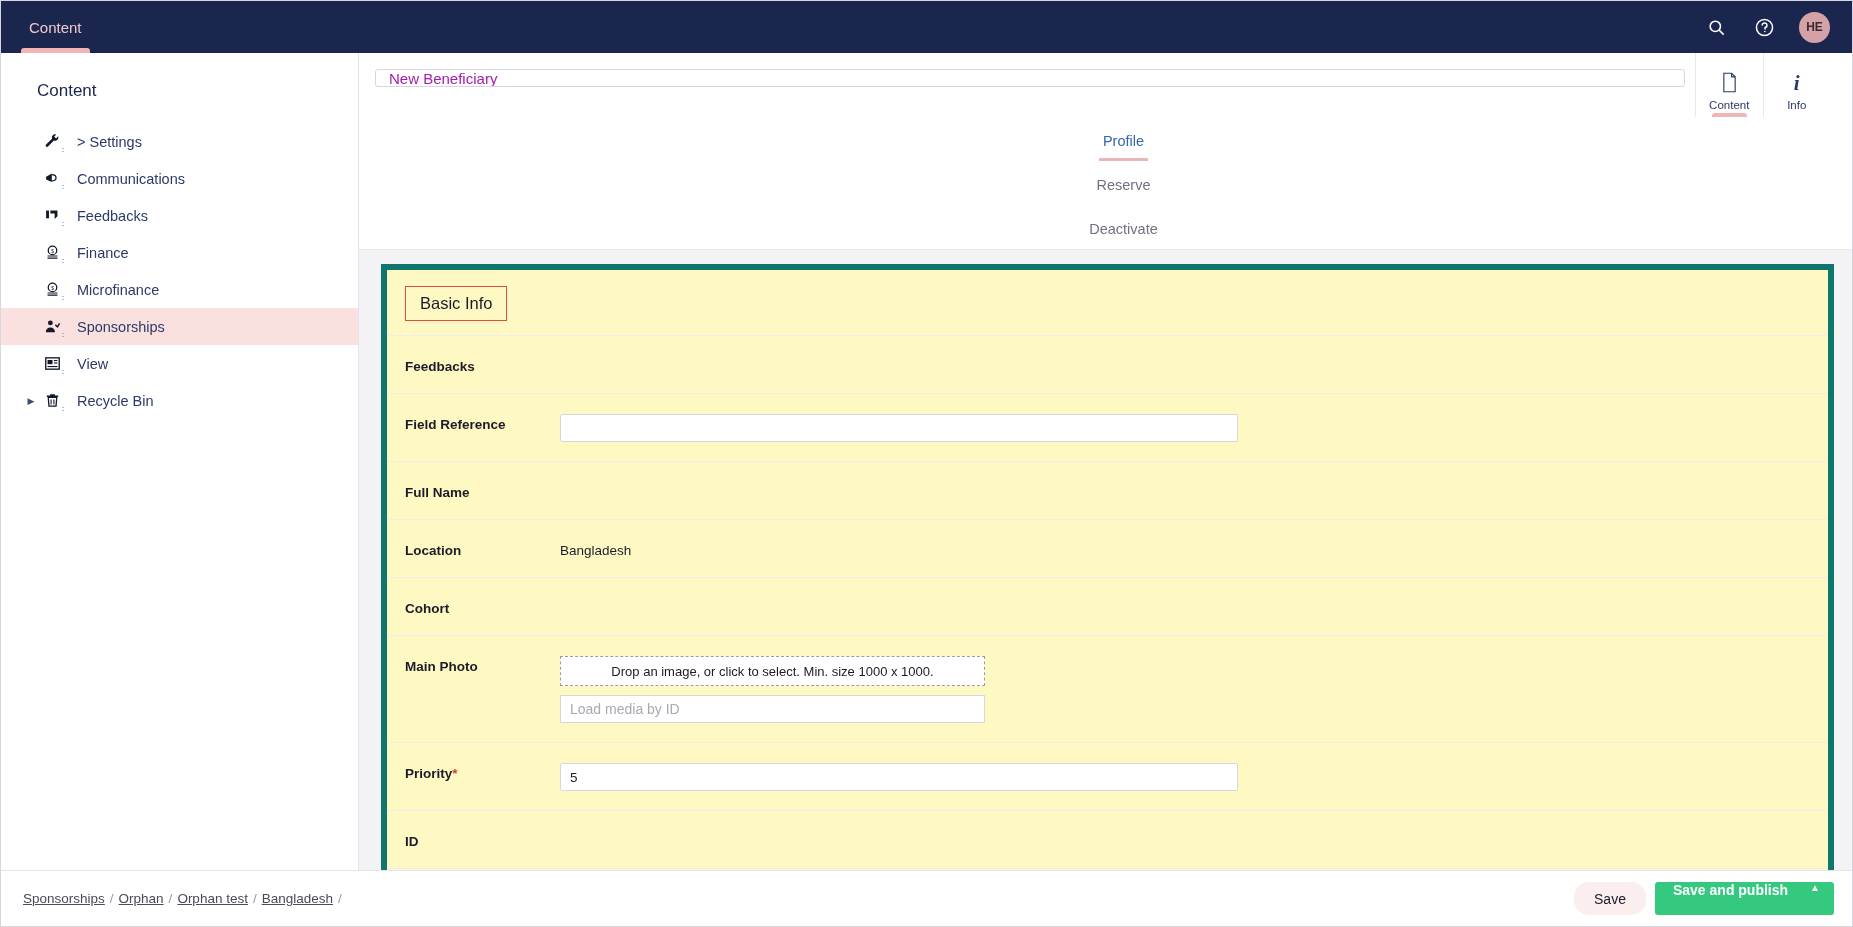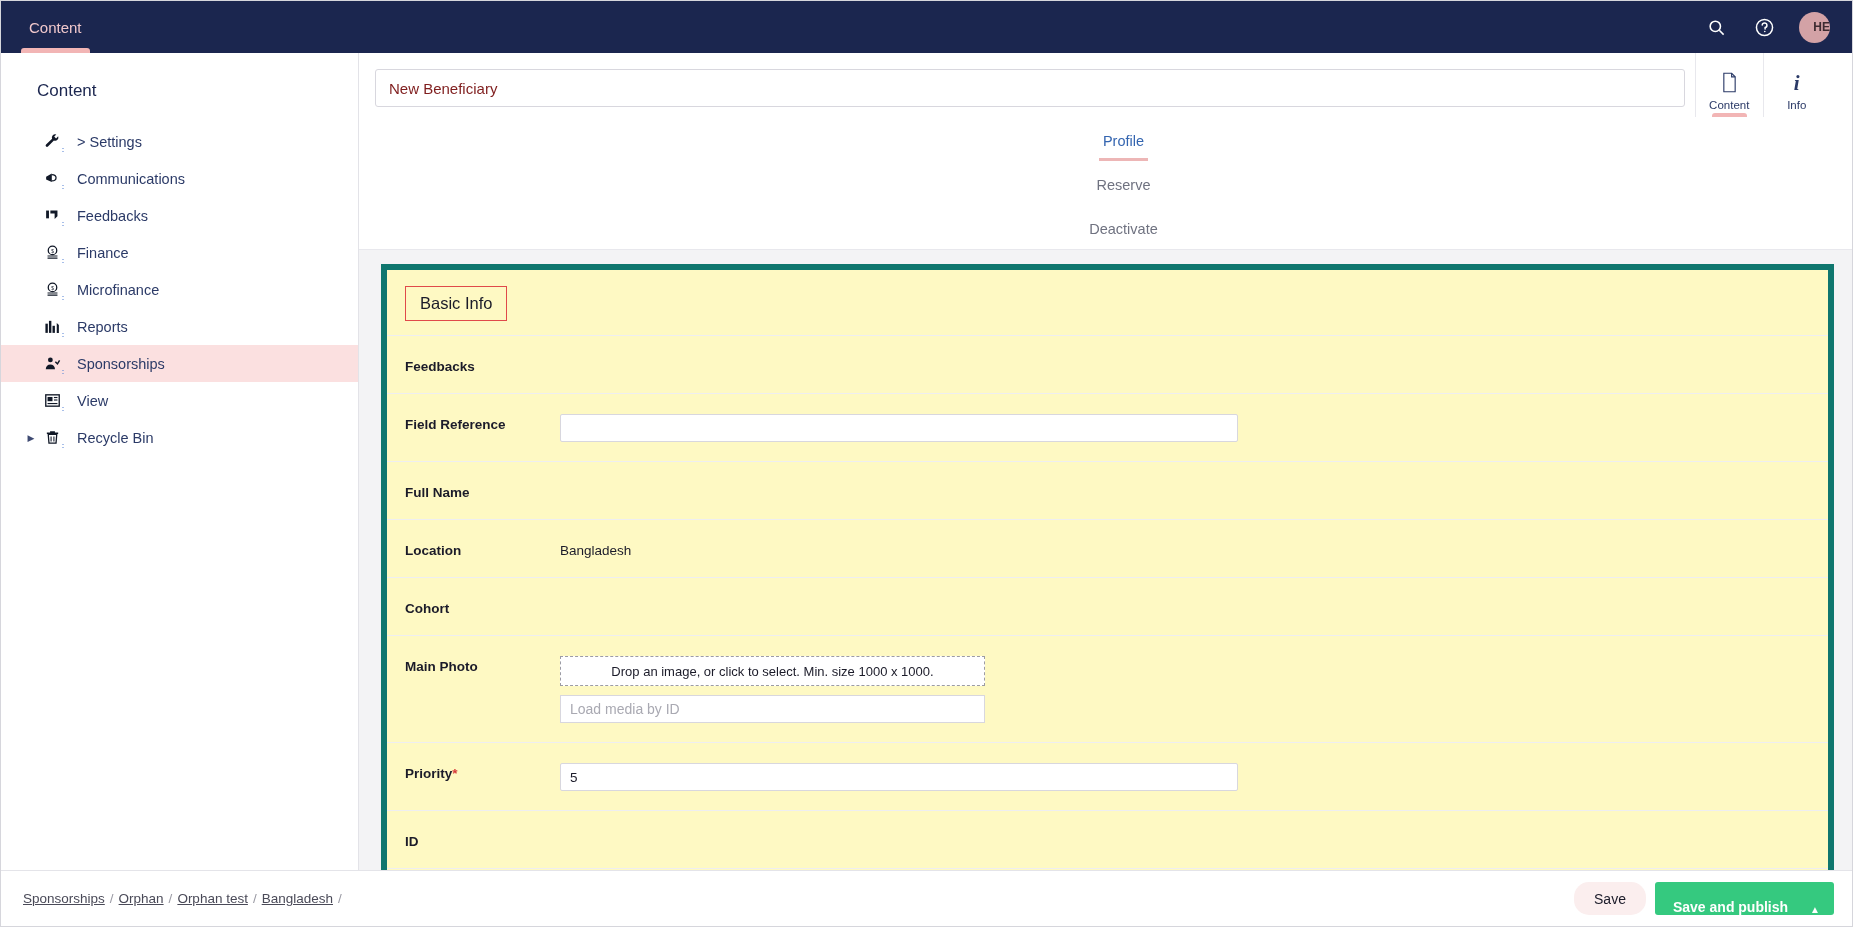--- a/index.html
+++ b/index.html
@@ -52,21 +52,21 @@
   }
   .topbar-icon {
     width: 26px; height: 26px;
     display: flex; align-items: center; justify-content: center;
     color: #ffffff; cursor: pointer;
   }
   .avatar {
     width: 31px; height: 31px; border-radius: 50%;
     background: #d3a2a6; color: #3c2a30;
     font-size: 12px; font-weight: bold;
-    display: flex; align-items: center; justify-content: flex-end;
+    display: flex; align-items: center; justify-content: center;
     cursor: pointer;
   }
 
   
   .body-row { display: flex; flex: 1 1 auto; min-height: 0; }
 
   
   .sidebar {
     width: 358px; flex: 0 0 358px;
     background: #ffffff;
@@ -109,26 +109,26 @@
     min-width: 0; background: #ffffff;
     position: relative;
   }
   .main-header {
     padding: 16px 22px 0 16px;
     display: flex; align-items: flex-start;
     background: #ffffff;
   }
   .title-input {
     flex: 1 1 auto;
-    height: 38px;
+    height: 18px;
     border: 1px solid #d8d7de;
     border-radius: 3px;
     padding: 0 13px;
     font-size: 15px;
-    color: #7f1d1d;
+    color: #a21caf;
     font-family: "Liberation Sans", sans-serif;
     outline: none;
     background: #fff;
   }
   .apps-rail {
     width: 135px; flex: 0 0 135px;
     display: flex;
     margin-left: 10px;
     margin-top: -16px;
     border-left: 1px solid #e8e8ed;
@@ -270,21 +270,21 @@
     border: none; border-radius: 15px;
     height: 33px; padding: 0 20px;
     font-size: 14px; cursor: pointer;
     font-family: "Liberation Sans", sans-serif;
   }
   .btn-publish {
     background: #35c97f; color: #ffffff;
     border: none; border-radius: 3px;
     height: 33px; padding: 0 14px 0 18px;
     font-size: 14px; font-weight: bold; cursor: pointer;
-    display: flex; align-items: flex-end; gap: 22px;
+    display: flex; align-items: flex-start; gap: 22px;
     font-family: "Liberation Sans", sans-serif;
   }
   .btn-publish .chev { font-size: 10px; }
   .dot-badge {
     position: absolute; right: -3px; bottom: -2px;
     font-size: 7px; color: #5b86d6; letter-spacing: -1px; line-height: 5px;
   }
   .sicon-wrap { position: relative; display: flex; }
 </style>
 </head>
@@ -381,35 +381,20 @@
               <span class="sicon-wrap">
                 <svg width="17" height="17" viewBox="0 0 24 24">
                   <circle cx="12" cy="9" r="6" fill="none" stroke="#111827" stroke-width="1.8"></circle>
                   <text x="12" y="12" font-size="7" text-anchor="middle" fill="#111827" font-family="Liberation Sans">$</text>
                   <path d="M5 17h14M5 20h14" stroke="#111827" stroke-width="1.6"></path>
                 </svg>
                 <span class="dot-badge">::</span>
               </span>
             </span>
             <span class="slabel">Microfinance</span>
-          </div>
-          <div class="sidebar-item">
-            <span class="caret"></span>
-            <span class="sicon">
-              <span class="sicon-wrap">
-                <svg width="17" height="17" viewBox="0 0 24 24">
-                  <rect x="2" y="8" width="3.4" height="13" fill="#111827"></rect>
-                  <rect x="7" y="4" width="3.4" height="17" fill="#111827"></rect>
-                  <rect x="12" y="11" width="3.4" height="10" fill="#111827"></rect>
-                  <path d="M18 21V7l3 3v11z" fill="#111827"></path>
-                </svg>
-                <span class="dot-badge">::</span>
-              </span>
-            </span>
-            <span class="slabel">Reports</span>
           </div>
           <div class="sidebar-item active">
             <span class="caret"></span>
             <span class="sicon">
               <span class="sicon-wrap">
                 <svg width="17" height="17" viewBox="0 0 24 24">
                   <circle cx="9" cy="7" r="3.4" fill="#111827"></circle>
                   <path d="M2.5 20c0-3.8 2.9-6.6 6.5-6.6s6.5 2.8 6.5 6.6z" fill="#111827"></path>
                   <path d="M16 9.5l3 3 3-5" fill="none" stroke="#111827" stroke-width="2"></path>
                 </svg>

